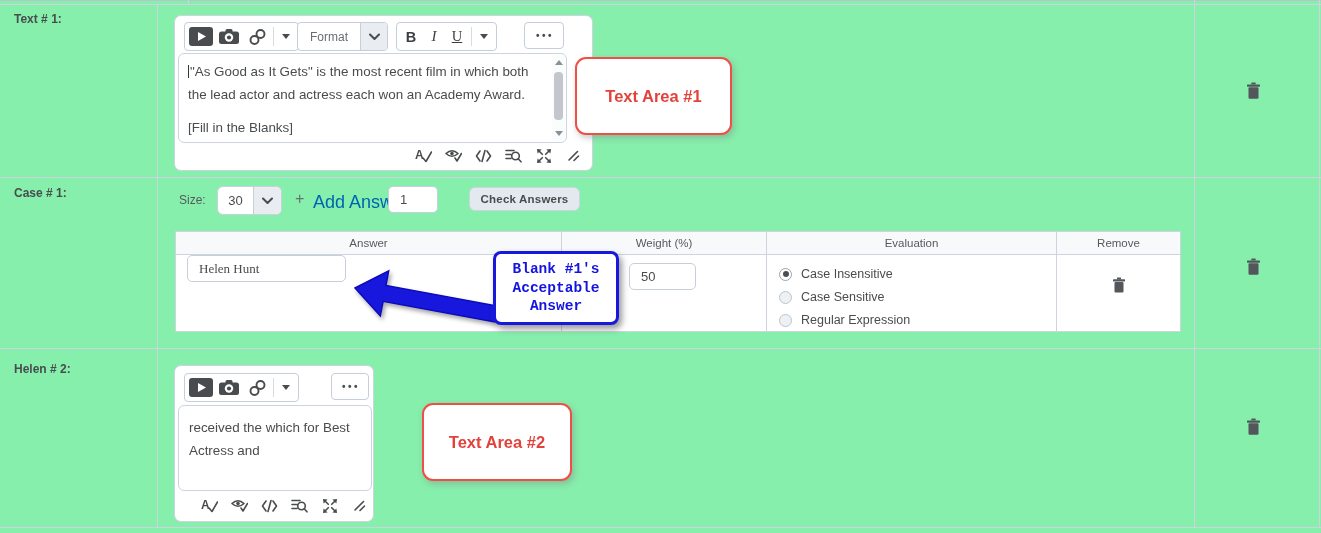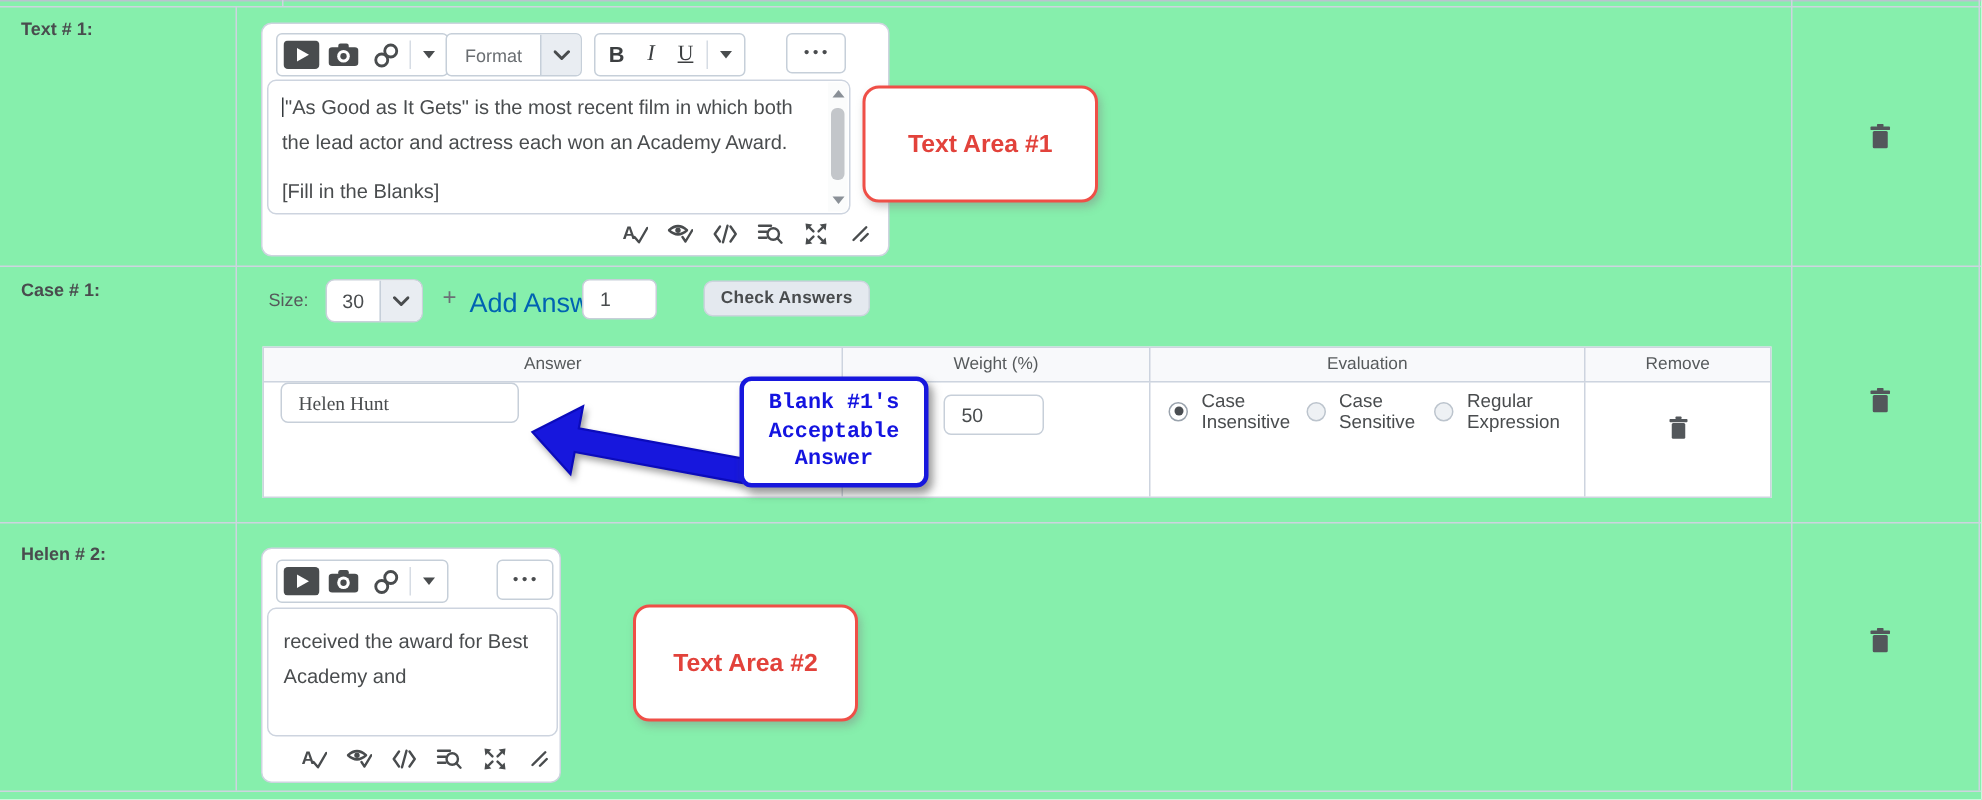--- a/index.html
+++ b/index.html
@@ -240,21 +240,21 @@
       <div class="t-cell">Evaluation</div>
       <div class="t-cell">Remove</div>
     </div>
     <div class="t-row t-body">
       <div class="t-cell">
         <input class="text-input" style="left: 11px; top: 0; width: 146px; height: 25px; font-family: Liberation Serif, serif;" value="Helen Hunt">
       </div>
       <div class="t-cell">
         <input class="text-input" style="left: 67px; top: 8px; width: 54px; height: 25px;" value="50">
       </div>
-      <div class="t-cell" style="padding:10px 0 0 12px;box-sizing:border-box;display:flex;flex-direction:row;gap:5px;">
+      <div class="t-cell" style="padding:10px 0 0 12px;box-sizing:border-box;display:flex;flex-direction:column;gap:5px;">
         <div class="radio-row">
           <span class="radio sel"></span>
           <span class="radio-label">Case Insensitive</span>
         </div>
         <div class="radio-row">
           <span class="radio"></span>
           <span class="radio-label">Case Sensitive</span>
         </div>
         <div class="radio-row">
           <span class="radio"></span>
@@ -306,21 +306,21 @@
       </button>
       <span class="tb-sep"></span>
       <button class="tb-btn" style="width:20px;">
         <span class="caret-down"></span>
       </button>
     </div>
     <button class="tb-more" style="left:156px;top:7px;width:38px;">•••</button>
 
     <div class="e-content" style="left:3px;top:39px;width:192px;height:84px;">
       <div class="e-text" style="left:10px;top:10px;width:168px;">
-        <p>received the award for Best Academy and</p>
+        <p>received the which for Best Actress and</p>
       </div>
     </div>
 
     <div class="e-footer" style="left:26px;bottom:7px;gap:13px;">
       <button class="ef-btn">
         <svg width="18" height="17">
             <text x="0" y="12" font-size="12" font-weight="bold" fill="#494c4e" font-family="Liberation Sans,sans-serif">A</text>
             <polyline points="8,11 11,14.5 16.5,5" class="st"></polyline>
           </svg>
       </button>

